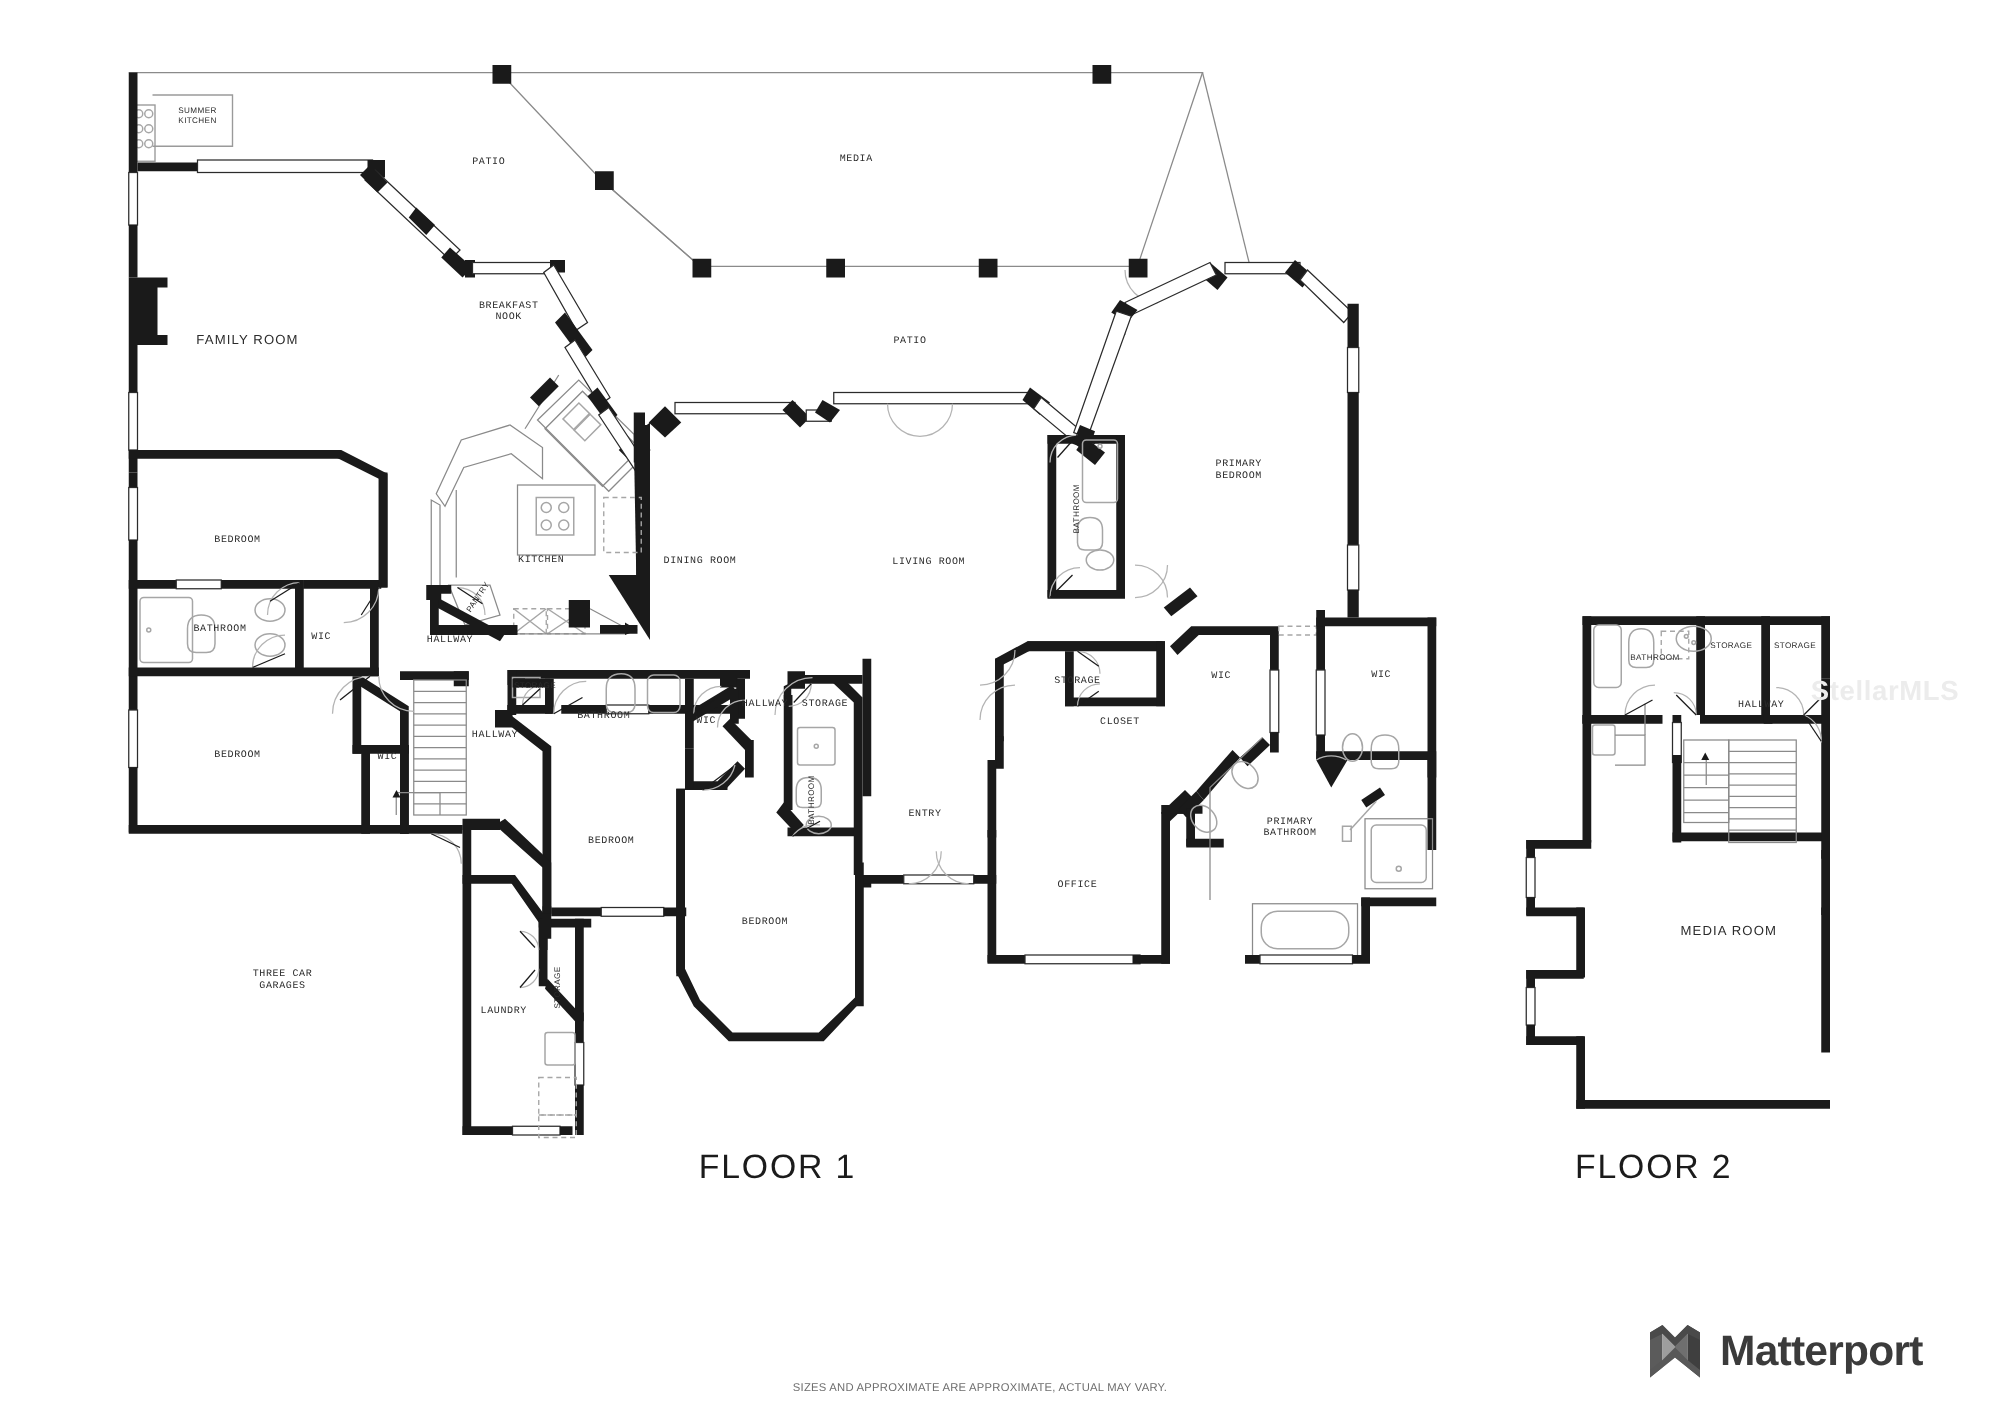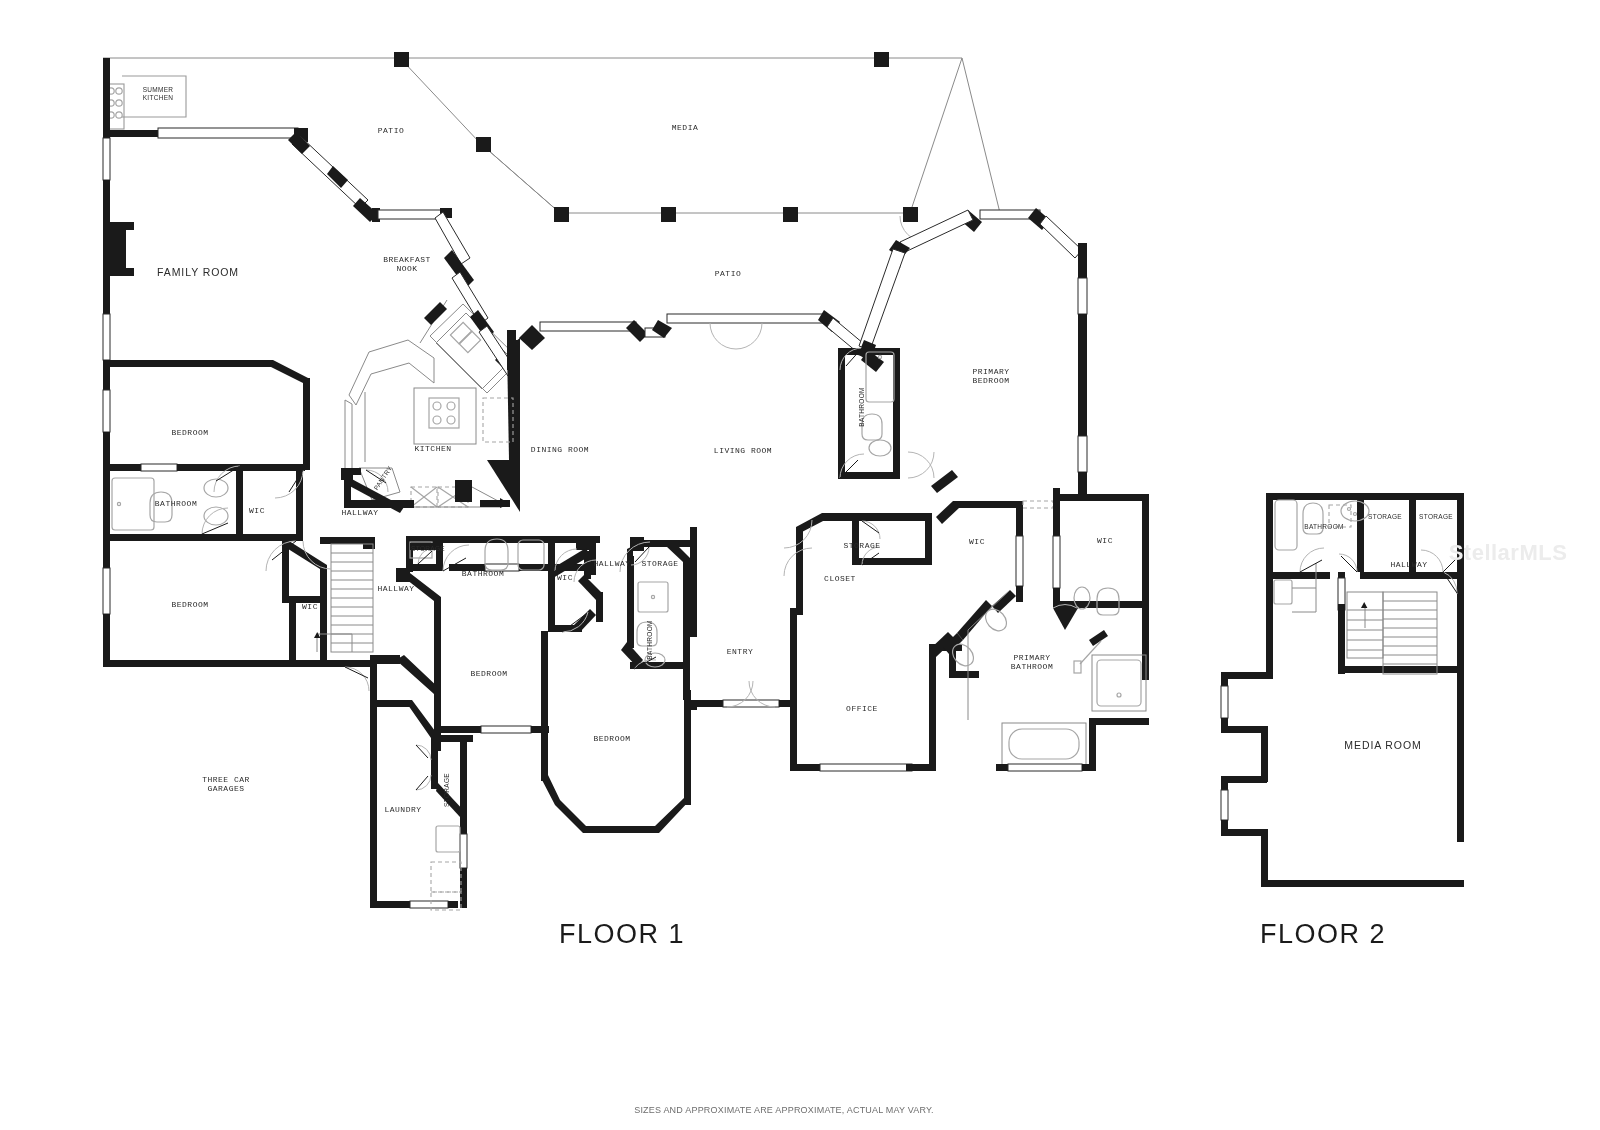--- a/index.html
+++ b/index.html
@@ -507,21 +507,21 @@
       </g>
     </g>
   </svg>
 
   <div id="labels-layer">
       <div class="rm-label xs" style="left: 158px; top: 93px;">SUMMER
 KITCHEN</div>
       <div class="rm-label sm" style="left: 391px; top: 130px;">PATIO</div>
       <div class="rm-label sm" style="left: 685px; top: 127px;">MEDIA</div>
       <div class="rm-label " style="left: 198px; top: 248px; margin-top: 24px;">FAMILY ROOM</div>
-      <div class="rm-label sm" style="left: 407px; top: 249px; margin-top: 15px;">BREAKFAST
+      <div class="rm-label sm" style="left: 407px; top: 249px;">BREAKFAST
 NOOK</div>
       <div class="rm-label sm" style="left: 728px; top: 273px;">PATIO</div>
       <div class="rm-label sm" style="left: 991px; top: 376px;">PRIMARY
 BEDROOM</div>
       <div class="rm-label xs vert180" style="left: 862px; top: 407px;">BATHROOM</div>
       <div class="rm-label sm" style="left: 190px; top: 432px;">BEDROOM</div>
       <div class="rm-label sm" style="left: 433px; top: 448px;">KITCHEN</div>
       <div class="rm-label sm" style="left: 560px; top: 449px; text-align: center;">DINING ROOM</div>
       <div class="rm-label sm" style="left: 737px; top: 450px; padding-left: 12px;">LIVING ROOM</div>
       <div class="rm-label xs diag" style="left: 383px; top: 478px;">PANTRY</div>
@@ -529,21 +529,21 @@
       <div class="rm-label sm" style="left: 257px; top: 510px;">WIC</div>
       <div class="rm-label sm" style="left: 360px; top: 512px;">HALLWAY</div>
       <div class="rm-label xs" style="left: 428px; top: 549px;">STORAGE</div>
       <div class="rm-label sm" style="left: 977px; top: 541px;">WIC</div>
       <div class="rm-label sm" style="left: 862px; top: 545px;">STORAGE</div>
       <div class="rm-label sm" style="left: 1105px; top: 540px;">WIC</div>
       <div class="rm-label sm" style="left: 483px; top: 573px;">BATHROOM</div>
       <div class="rm-label sm" style="left: 565px; top: 577px;">WIC</div>
       <div class="rm-label sm" style="left: 612px; top: 563px;">HALLWAY</div>
       <div class="rm-label sm" style="left: 660px; top: 563px;">STORAGE</div>
-      <div class="rm-label sm" style="left: 840px; top: 578px;">CLOSET</div>
+      <div class="rm-label sm" style="left: 896px; top: 578px;">CLOSET</div>
       <div class="rm-label sm" style="left: 396px; top: 588px;">HALLWAY</div>
       <div class="rm-label sm" style="left: 190px; top: 604px;">BEDROOM</div>
       <div class="rm-label sm" style="left: 310px; top: 606px;">WIC</div>
       <div class="rm-label xs vert180" style="left: 650px; top: 640px;">BATHROOM</div>
       <div class="rm-label sm" style="left: 1032px; top: 662px;">PRIMARY
 BATHROOM</div>
       <div class="rm-label sm" style="left: 740px; top: 651px;">ENTRY</div>
       <div class="rm-label sm" style="left: 489px; top: 673px;">BEDROOM</div>
       <div class="rm-label sm" style="left: 862px; top: 708px;">OFFICE</div>
       <div class="rm-label sm" style="left: 612px; top: 738px;">BEDROOM</div>
@@ -558,14 +558,25 @@
       <div class="rm-label " style="left: 1383px; top: 745px;">MEDIA ROOM</div>
     </div>
 
   <div class="floor-title" id="floor1-title" style="left: 622px; top: 934px;">FLOOR 1</div>
   <div class="floor-title" id="floor2-title" style="left: 1323px; top: 934px;">FLOOR 2</div>
 
   <div class="watermark" style="left:1508px;top:553px;">StellarMLS</div>
 
   <div class="disclaimer" style="left:784px;top:1110px;">SIZES AND APPROXIMATE ARE APPROXIMATE, ACTUAL MAY VARY.</div>
 
+  <div class="mp-logo" style="left:1318px;top:1058px;">
+    <svg class="mp-mark" viewBox="0 0 44 46">
+      <polygon points="2,8 12,2 12,36 2,44" fill="#5b5b5b"></polygon>
+      <polygon points="12,2 22,12 22,28 12,36" fill="#9e9e9e"></polygon>
+      <polygon points="22,12 32,2 32,36 22,28" fill="#6f6f6f"></polygon>
+      <polygon points="32,2 42,8 42,44 32,36" fill="#3f3f3f"></polygon>
+      <polygon points="2,8 12,2 22,12 32,2 42,8 42,14 32,9 22,19 12,9 2,14" fill="#4a4a4a"></polygon>
+      <polygon points="2,38 12,30 22,20 32,30 42,38 42,44 32,36 22,28 12,36 2,44" fill="#585858"></polygon>
+    </svg>
+    <span class="mp-word">Matterport</span>
+  </div>
 
 </div>
 
 </body></html>

